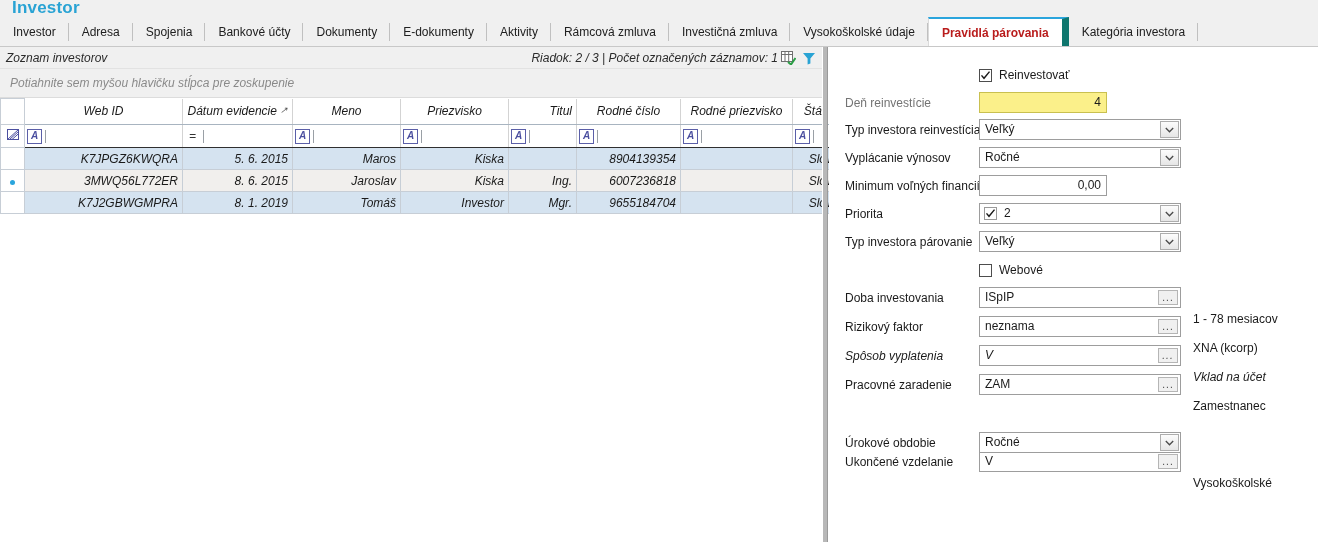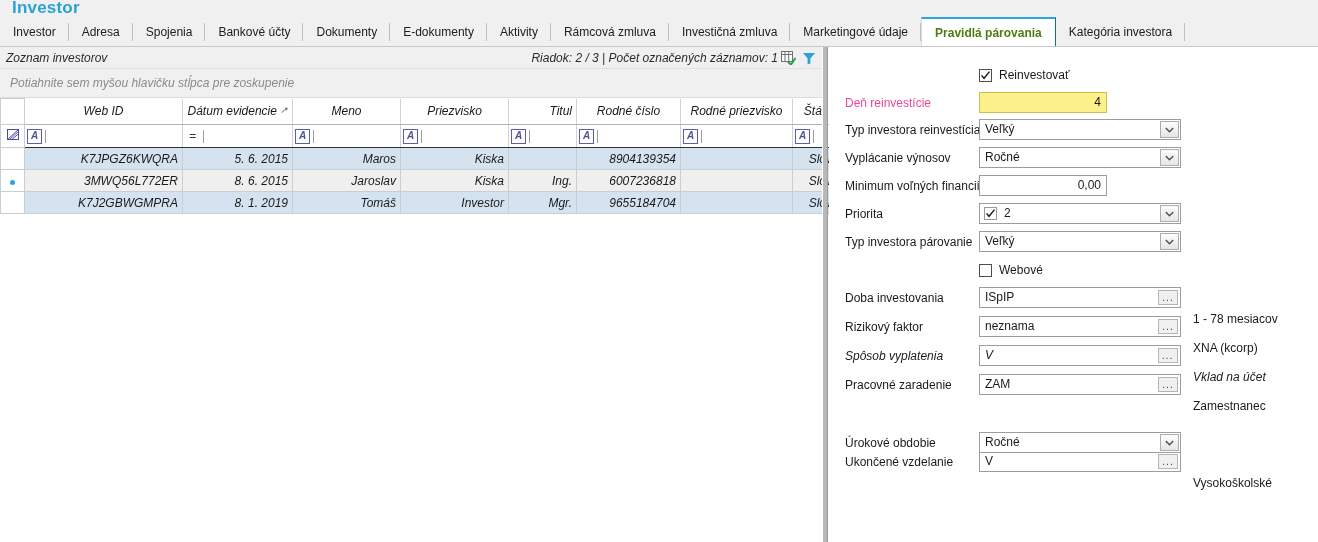--- a/index.html
+++ b/index.html
@@ -40,25 +40,25 @@
     background: #f0f0f0;
     cursor: default;
     white-space: nowrap;
   }
   .tab::after {
     content: ""; position: absolute; right: 0; top: 5px; bottom: 5px;
     width: 1px; background: #c0c0c0;
   }
   .tab.active {
     background: #ffffff;
-    color: #4d7c0f;
+    color: #b91c1c;
     font-weight: bold;
     border-top: 2px solid #2aa5dd;
     border-left: 1px solid #dadada;
-    border-right: 1px solid #0f766e;
+    border-right: 7px solid #0f766e;
     margin-top: -1px;
     z-index: 3;
   }
   .tab.active::after { display: none; }
   .tab.active + .tab::before {
     content: ""; position: absolute; left: -1px; top: 0; bottom: 0; width: 0;
   }
 
   
   .grid-panel {
@@ -179,21 +179,21 @@
   
   .form-panel {
     position: absolute; left: 829px; top: 47px; width: 489px; height: 495px;
     background: #ffffff;
   }
   .frow { position: absolute; height: 22px; }
   .flabel {
     position: absolute; left: 16px; font-size: 12px; color: #1a1a1a;
     white-space: nowrap; line-height: 22px;
   }
-  .flabel.req { color: #ec4899; }
+  .flabel.req { color: #737373; }
 
   .fin {
     position: absolute; left: 150px;
     height: 21px;
     border: 1px solid #9d9d9d;
     background: #ffffff;
     font-size: 12px;
     line-height: 19px;
     padding: 0 5px;
     color: #1a1a1a;
@@ -270,21 +270,21 @@
       <div class="tab">
         <span>Aktivity</span>
       </div>
       <div class="tab">
         <span>Rámcová zmluva</span>
       </div>
       <div class="tab">
         <span>Investičná zmluva</span>
       </div>
       <div class="tab">
-        <span>Marketingové údaje</span>
+        <span>Vysokoškolské údaje</span>
       </div>
       <div class="tab active">
         <span>Pravidlá párovania</span>
       </div>
       <div class="tab">
         <span>Kategória investora</span>
       </div>
     </div>
 
   <div class="grid-panel">

